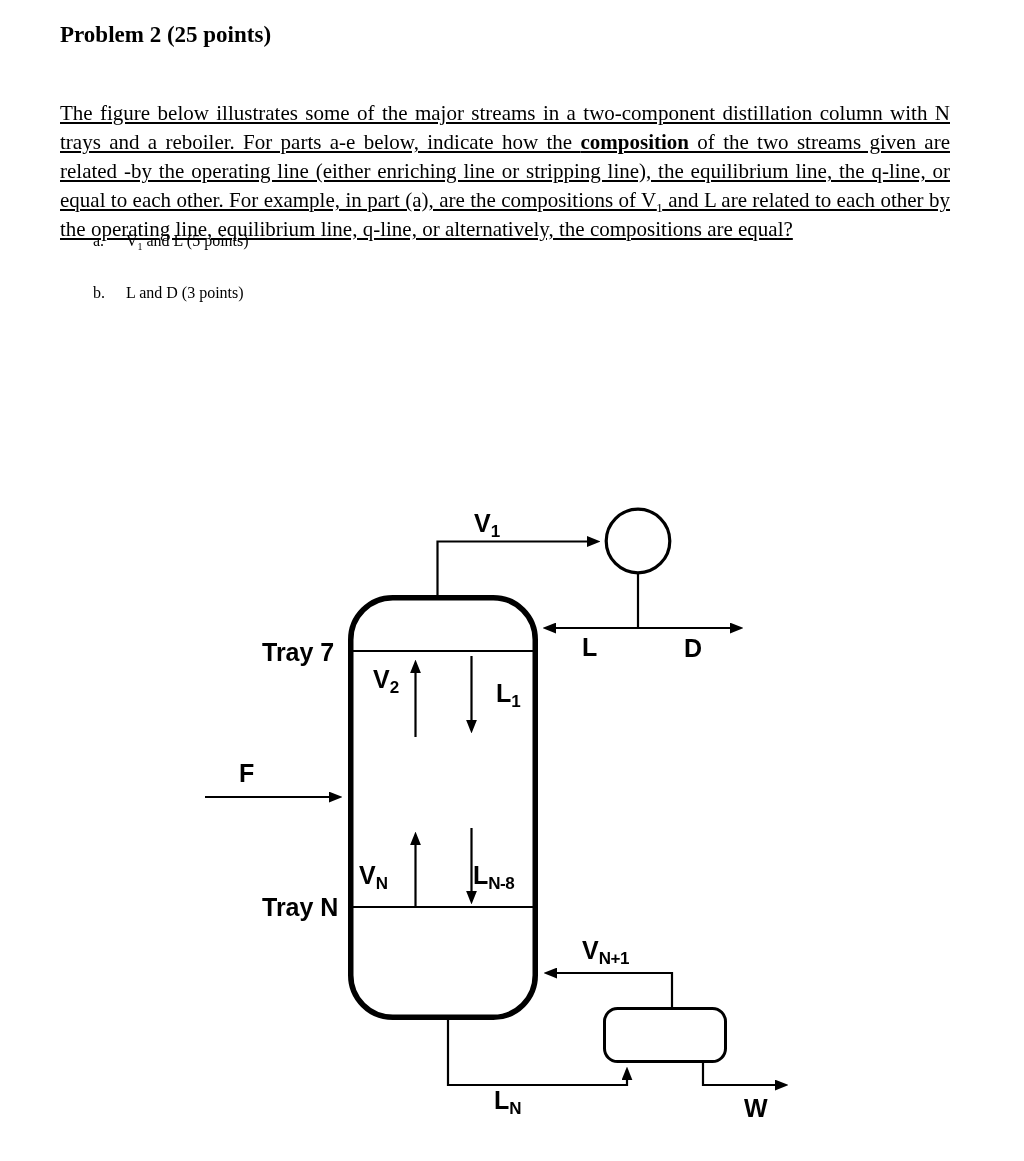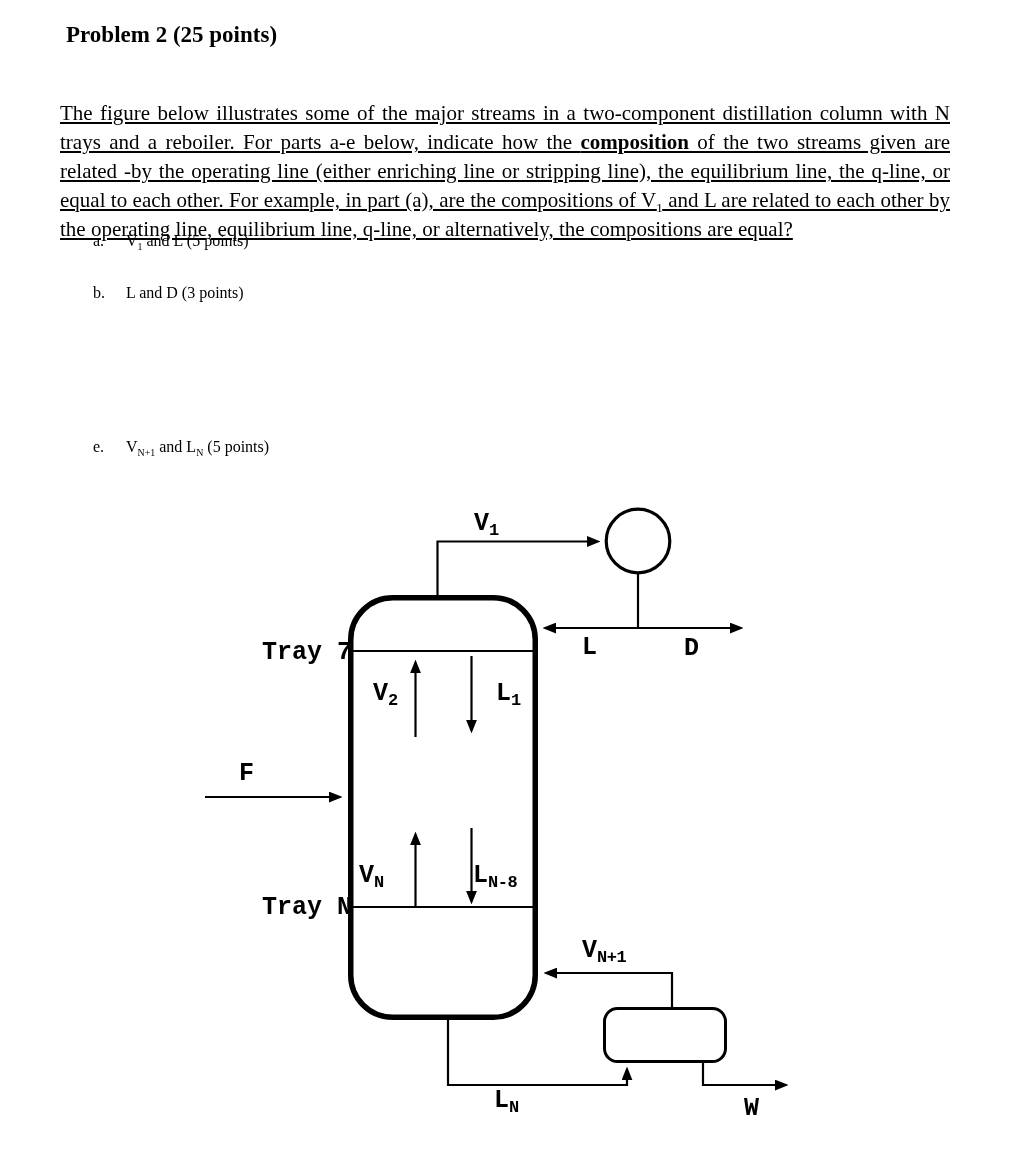--- a/index.html
+++ b/index.html
@@ -1,51 +1,48 @@
 <!DOCTYPE html>
 <html><head>
 <meta charset="utf-8">
 <style>
   html,body{margin:0;padding:0;background:#fff;}
   .page{position:relative;width:1024px;height:1161px;background:#ffffff;
         font-family:"Liberation Serif",serif;color:#000;overflow:hidden;}
 
-  .title{position:absolute;left:60px;top:22px;font-size:23px;font-weight:bold;white-space:nowrap;margin-left:6px;}
+  .title{position:absolute;left:60px;top:22px;font-size:23px;font-weight:bold;white-space:nowrap;}
 
   .statement{position:absolute;left:60px;top:78px;width:890px;
              font-size:21px;line-height:29px;text-align:justify;text-decoration:underline;}
   .statement b{font-weight:bold;}
   sub.small{font-size:0.62em;line-height:0;}
 
   .q-item{position:absolute;left:93px;font-size:16px;white-space:nowrap;}
   .q-marker{display:inline-block;width:33px;}
 
   .diagram-svg{position:absolute;left:0;top:0;}
 
-  .dlabel{position:absolute;font-family:Liberation Mono, monospace;
+  .dlabel{position:absolute;font-family:Liberation Sans, sans-serif;
           font-weight:bold;font-size:25px;line-height:1;color:#000;white-space:nowrap;}
   .dlabel sub{font-size:17px;line-height:0;vertical-align:-5px;letter-spacing:-0.5px;}
 </style>
 </head>
 <body>
 
 <div class="page">
 
   <div class="title">Problem 2 (25 points)</div>
 
   <p class="statement"><span>The figure below illustrates some of the major streams in a two-component distillation column with N trays and a reboiler. For parts a-e below, indicate how the </span><b>composition</b><span> of the two streams given are related -by the operating line (either enriching line or stripping line), the equilibrium line, the q-line, or equal to each other. For example, in part (a), are the compositions of V</span><sub class="small">1</sub><span> and L are related to each other by the operating line, equilibrium line, q-line, or alternatively, the compositions are equal?</span></p>
 
   <div class="q-item" style="top:232px">
     <span class="q-marker">a.</span><span class="q-text"><span>V</span><sub class="small">1</sub><span> and L (5 points)</span></span>
   </div>
   <div class="q-item" style="top:284px">
     <span class="q-marker">b.</span><span class="q-text"><span>L and D (3 points)</span></span>
-  </div>
-  <div class="q-item" style="top:438px">
-    <span class="q-marker">e.</span><span class="q-text"><span>V</span><sub class="small">N+1</sub><span> and L</span><sub class="small">N</sub><span> (5 points)</span></span>
   </div>
 
   <svg class="diagram-svg" width="1024" height="1161" viewBox="0 0 1024 1161" fill="none" stroke="#000" stroke-linecap="butt">
     <defs>
       <marker id="arrow" viewBox="0 0 10 8" refX="7.5" refY="4" markerWidth="6.3" markerHeight="5" orient="auto-start-reverse">
         <path d="M0,0 L10,4 L0,8 Z" fill="#000" stroke="none"></path>
       </marker>
     </defs>
 
     <path d="M437.5,597 V541.5 H597" stroke-width="2.2" marker-end="url(#arrow)"></path>
@@ -75,21 +72,21 @@
 
     <path d="M448,1018 V1085 H627 V1070" stroke-width="2.2" marker-end="url(#arrow)"></path>
 
     <path d="M703,1061 V1085 H785" stroke-width="2.2" marker-end="url(#arrow)"></path>
   </svg>
 
   <div class="dlabel" style="left:474px;top:511px"><span>V</span><sub>1</sub></div>
   <div class="dlabel" style="left:582px;top:635px">L</div>
   <div class="dlabel" style="left:684px;top:636px">D</div>
   <div class="dlabel" style="left:262px;top:640px">Tray 7</div>
-  <div class="dlabel" style="left:373px;top:681px"><span>V</span><sub>2</sub></div>
+  <div class="dlabel" style="left:373px;top:667px"><span>V</span><sub>2</sub></div>
   <div class="dlabel" style="left:496px;top:681px"><span>L</span><sub>1</sub></div>
   <div class="dlabel" style="left:239px;top:761px">F</div>
   <div class="dlabel" style="left:359px;top:863px"><span>V</span><sub>N</sub></div>
   <div class="dlabel" style="left:473px;top:863px"><span>L</span><sub>N-8</sub></div>
   <div class="dlabel" style="left:262px;top:895px">Tray N</div>
   <div class="dlabel" style="left:582px;top:938px"><span>V</span><sub>N+1</sub></div>
   <div class="dlabel" style="left:494px;top:1088px"><span>L</span><sub>N</sub></div>
   <div class="dlabel" style="left:744px;top:1096px">W</div>
 
 </div>

